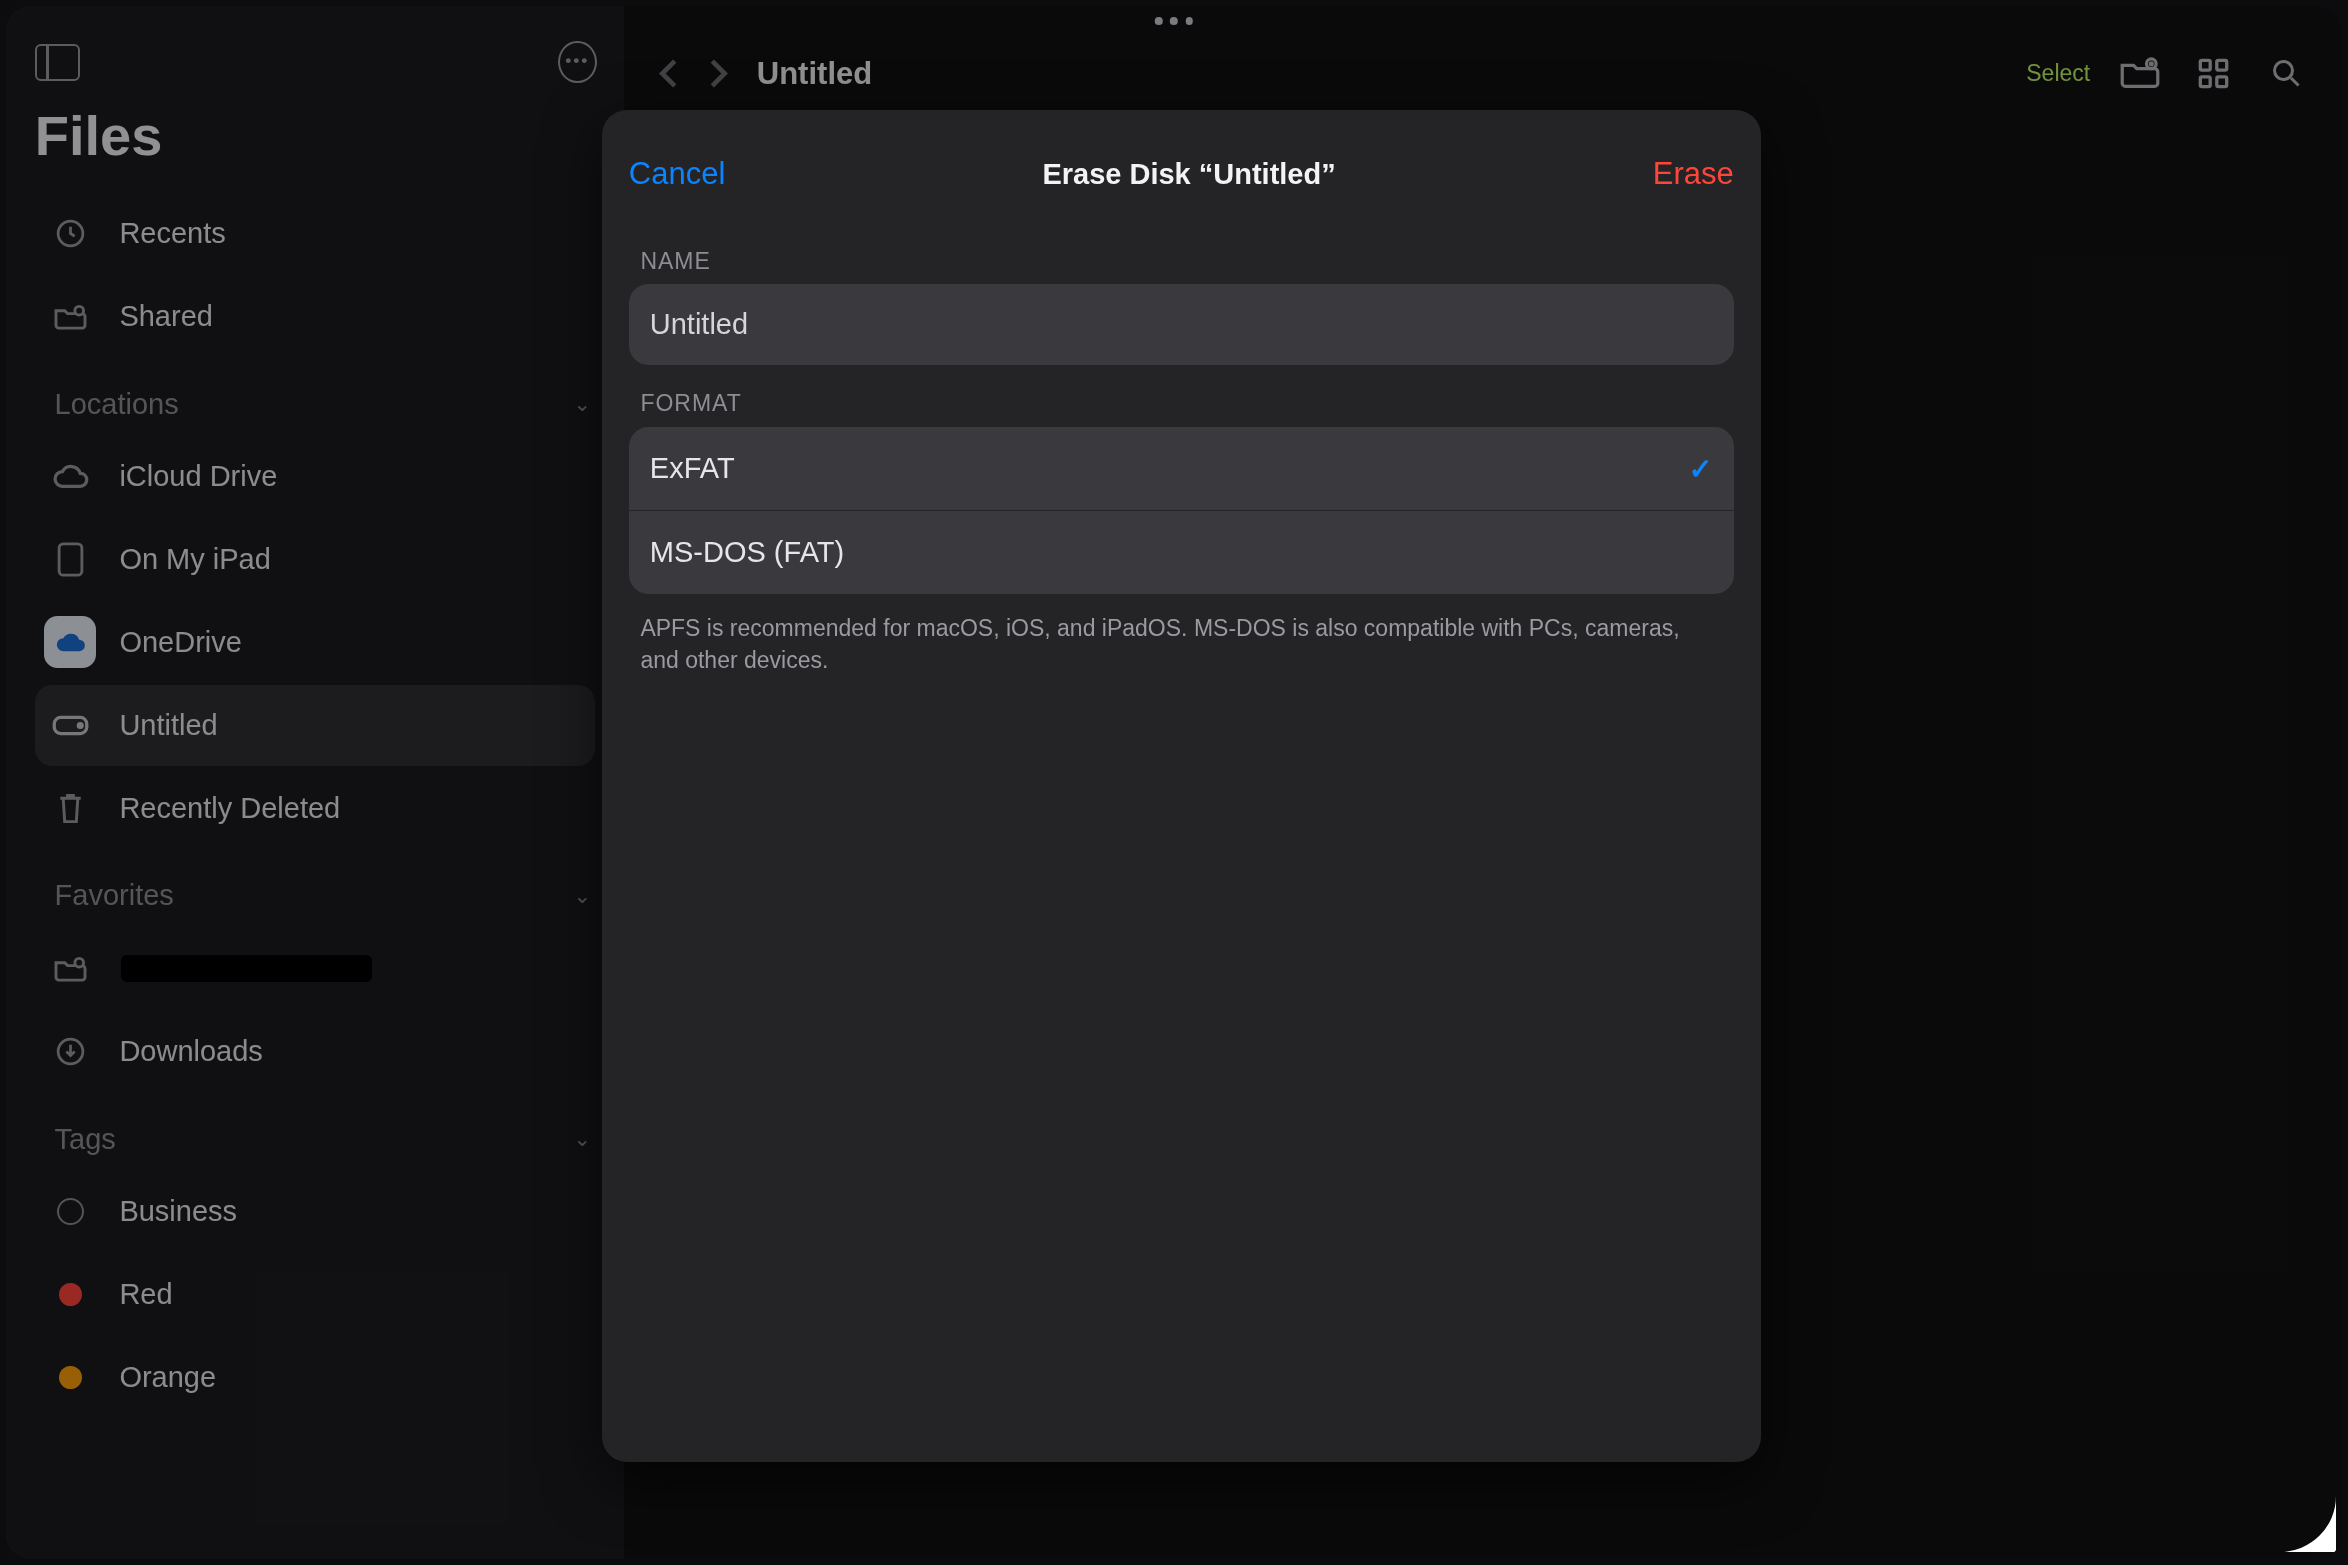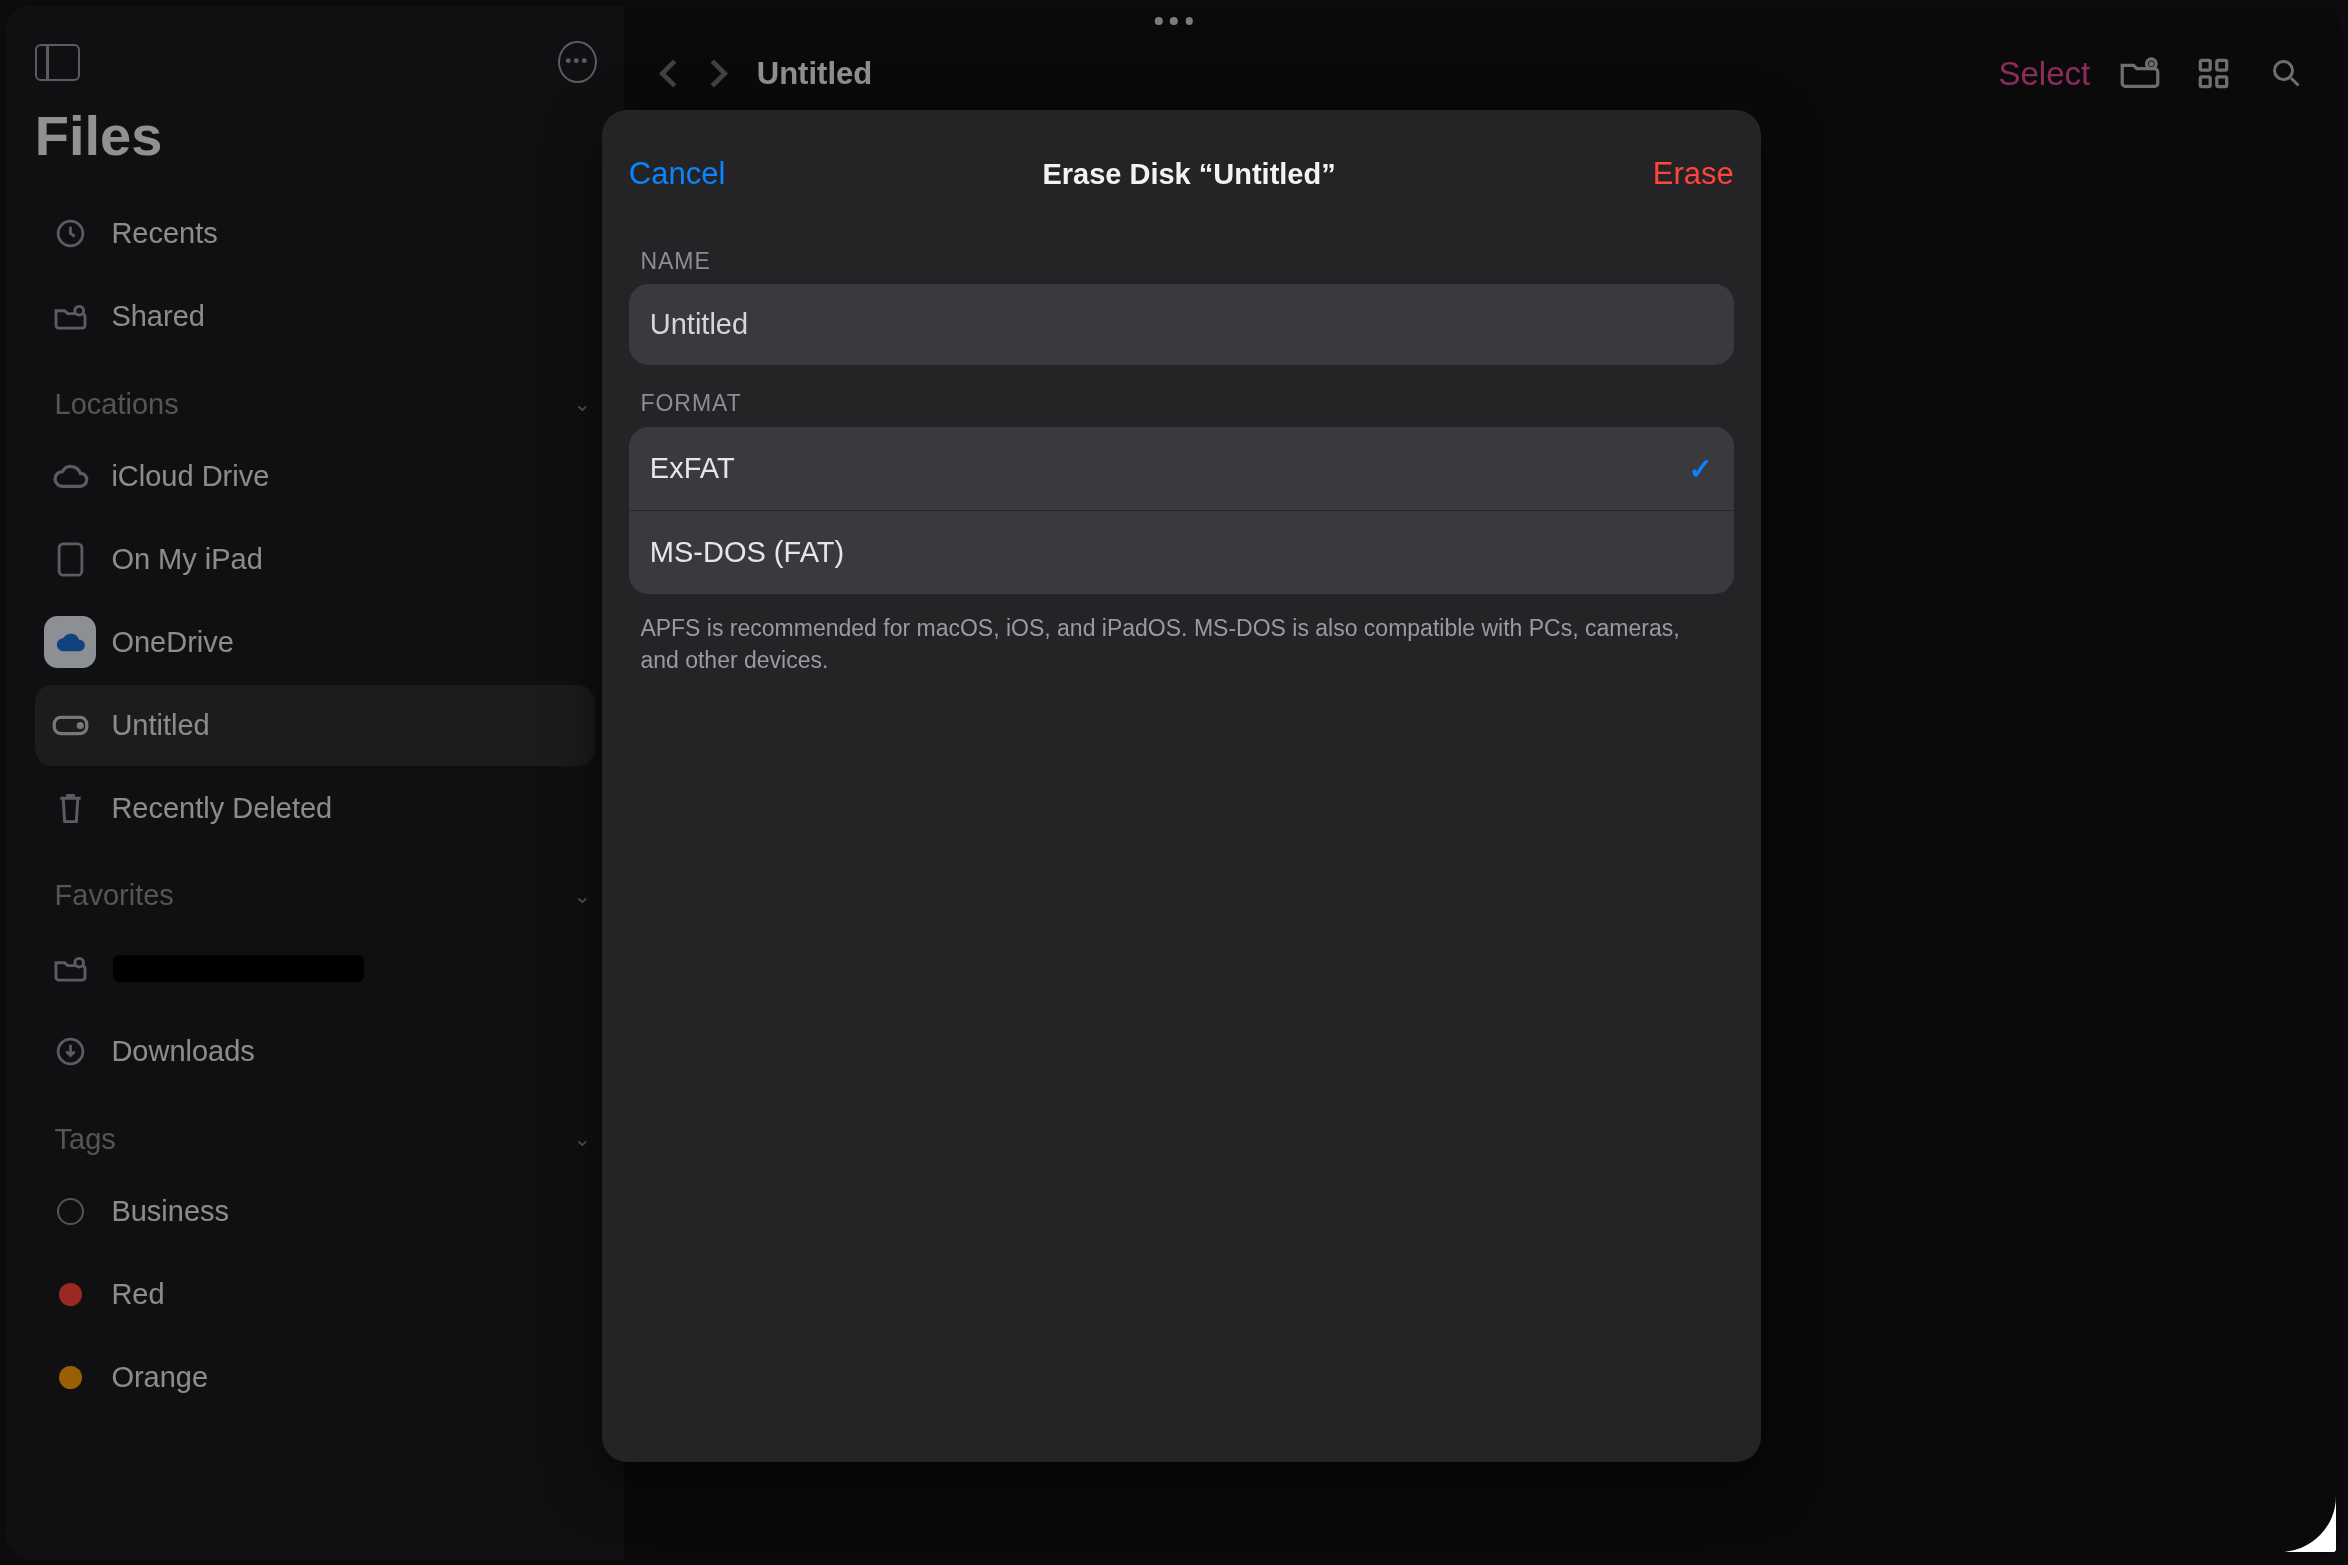--- a/index.html
+++ b/index.html
@@ -44,21 +44,21 @@
     color:#9a9aa0;letter-spacing:1.9px;font-size:17.4px;font-weight:700;padding-bottom:3.9px;
   }
   .app-title{font-size:56px;font-weight:700;color:#f2f2f5;padding:13.5px 9.7px 17.4px 13.5px}
   .section{padding:5.8px 13.5px}
   .section-header{
     display:flex;align-items:center;justify-content:space-between;color:var(--dim);
     font-size:29px;padding:17.4px 3.9px 13.5px 3.9px;margin-left:16px;
   }
   .chev{font-size:21px;color:var(--dim)}
   .srow{
-    display:flex;align-items:center;gap:15px;height:81px;border-radius:17.4px;padding:0 9.7px;
+    display:flex;align-items:center;gap:23px;height:81px;border-radius:17.4px;padding:0 9.7px;
     margin:1.9px 0;color:#e9e9ec;font-size:29px;
   }
   .srow.sel{background:#2f2f33}
   .badge{
     width:52px;height:52px;border-radius:13.5px;display:flex;align-items:center;justify-content:center;
     color:#c7c7cc;
   }
   .onedrive{background:#eaeef5;color:#1b6fd6;border-radius:13.5px}
   .tag-dot{width:23px;height:23px;border-radius:50%;}
   .tag-outline{border:2.9px solid #8c8c92}
@@ -259,21 +259,21 @@
             <path d="M11 2 3 10l8 8"></path>
           </svg>
       </span>
       <span class="tb-btn dim">
         <svg class="svg" width="23" height="31" viewBox="0 0 14 20" fill="none" stroke="#6e6e73" stroke-width="3">
             <path d="M3 2l8 8-8 8"></path>
           </svg>
       </span>
       <span class="title-crumb">Untitled</span>
       <span class="tspacer"></span>
-      <span class="tb-btn" style="font-size:33px;color:#ec4899">Select</span>
+      <span class="tb-btn" style="font-size:23px;color:#bef264">Select</span>
       <span class="tb-iconbox">
         <svg class="svg" width="42" height="33" viewBox="0 0 26 20" fill="none" stroke="#b8b8be" stroke-width="2">
             <path d="M2 5h7l2 2h11a2 2 0 0 1 2 2v7a2 2 0 0 1-2 2H4a2 2 0 0 1-2-2V5z"></path>
             <circle cx="20" cy="4" r="3" fill="#121213" stroke="#b8b8be"></circle>
             <path d="M20 2.5v3M18.5 4h3" stroke="#b8b8be"></path>
           </svg>
       </span>
       <span class="tb-iconbox">
         <svg class="svg" width="33" height="33" viewBox="0 0 20 20" fill="none" stroke="#b8b8be" stroke-width="2">
             <rect x="2" y="2" width="6" height="6" rx="1"></rect>

